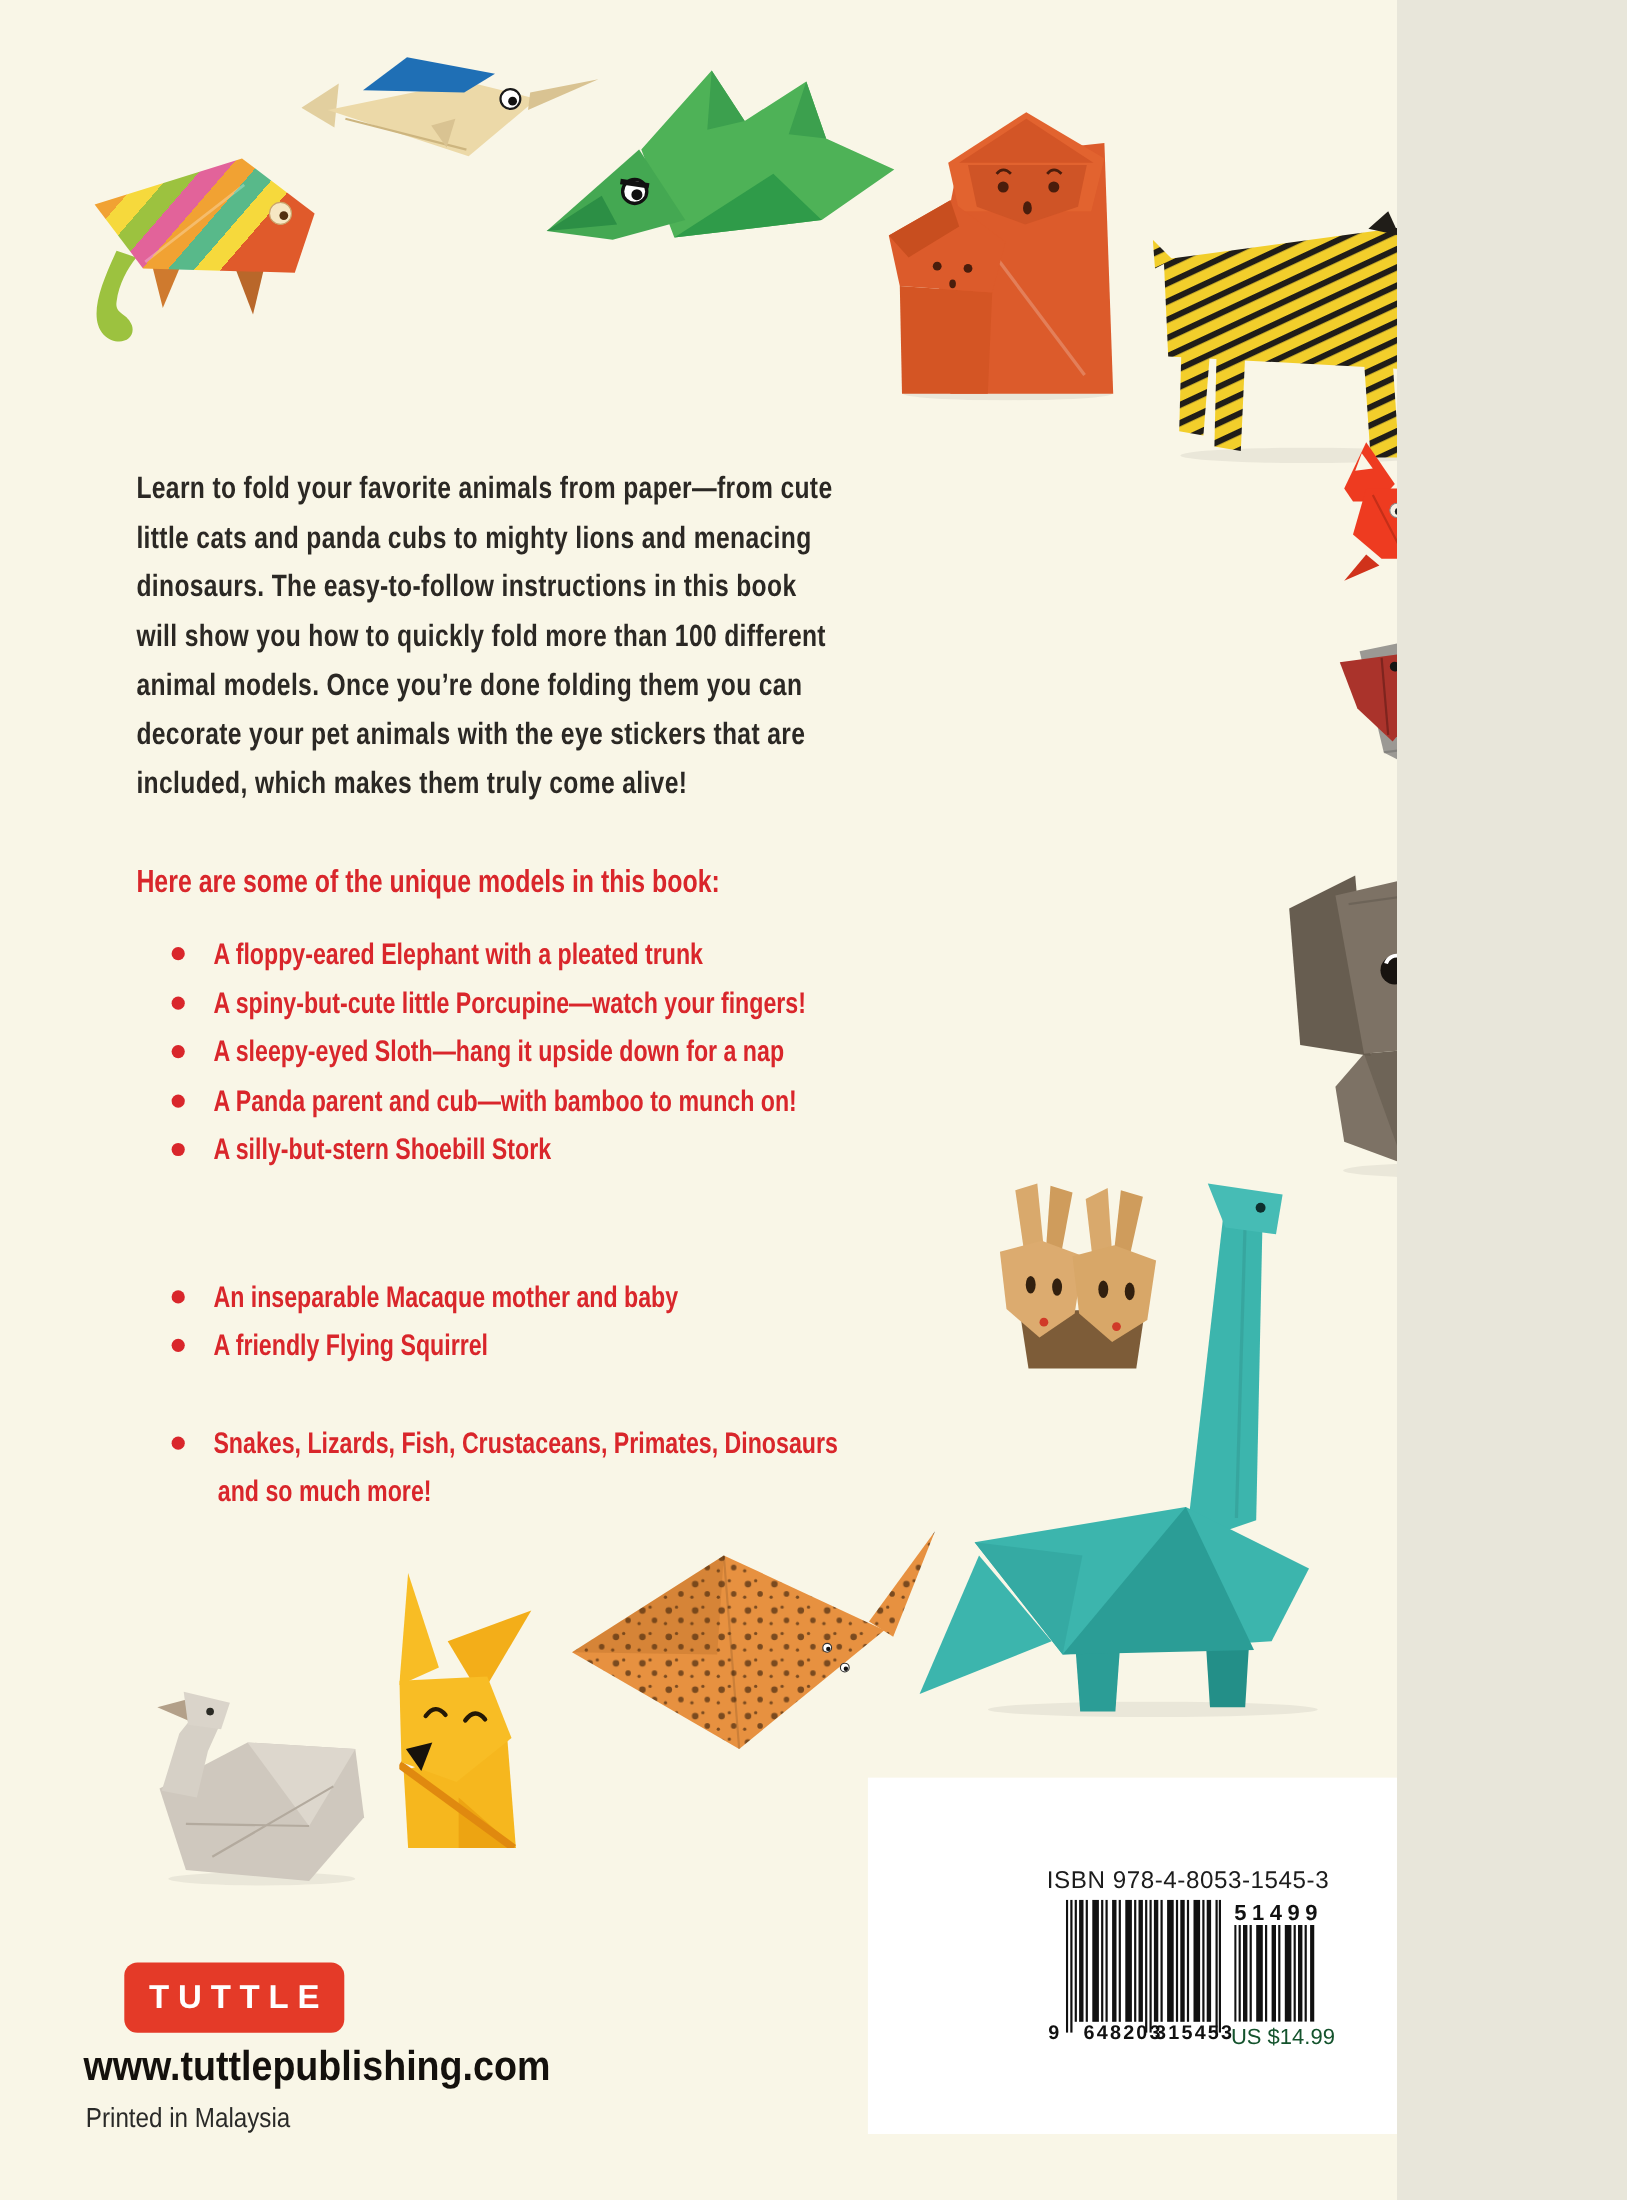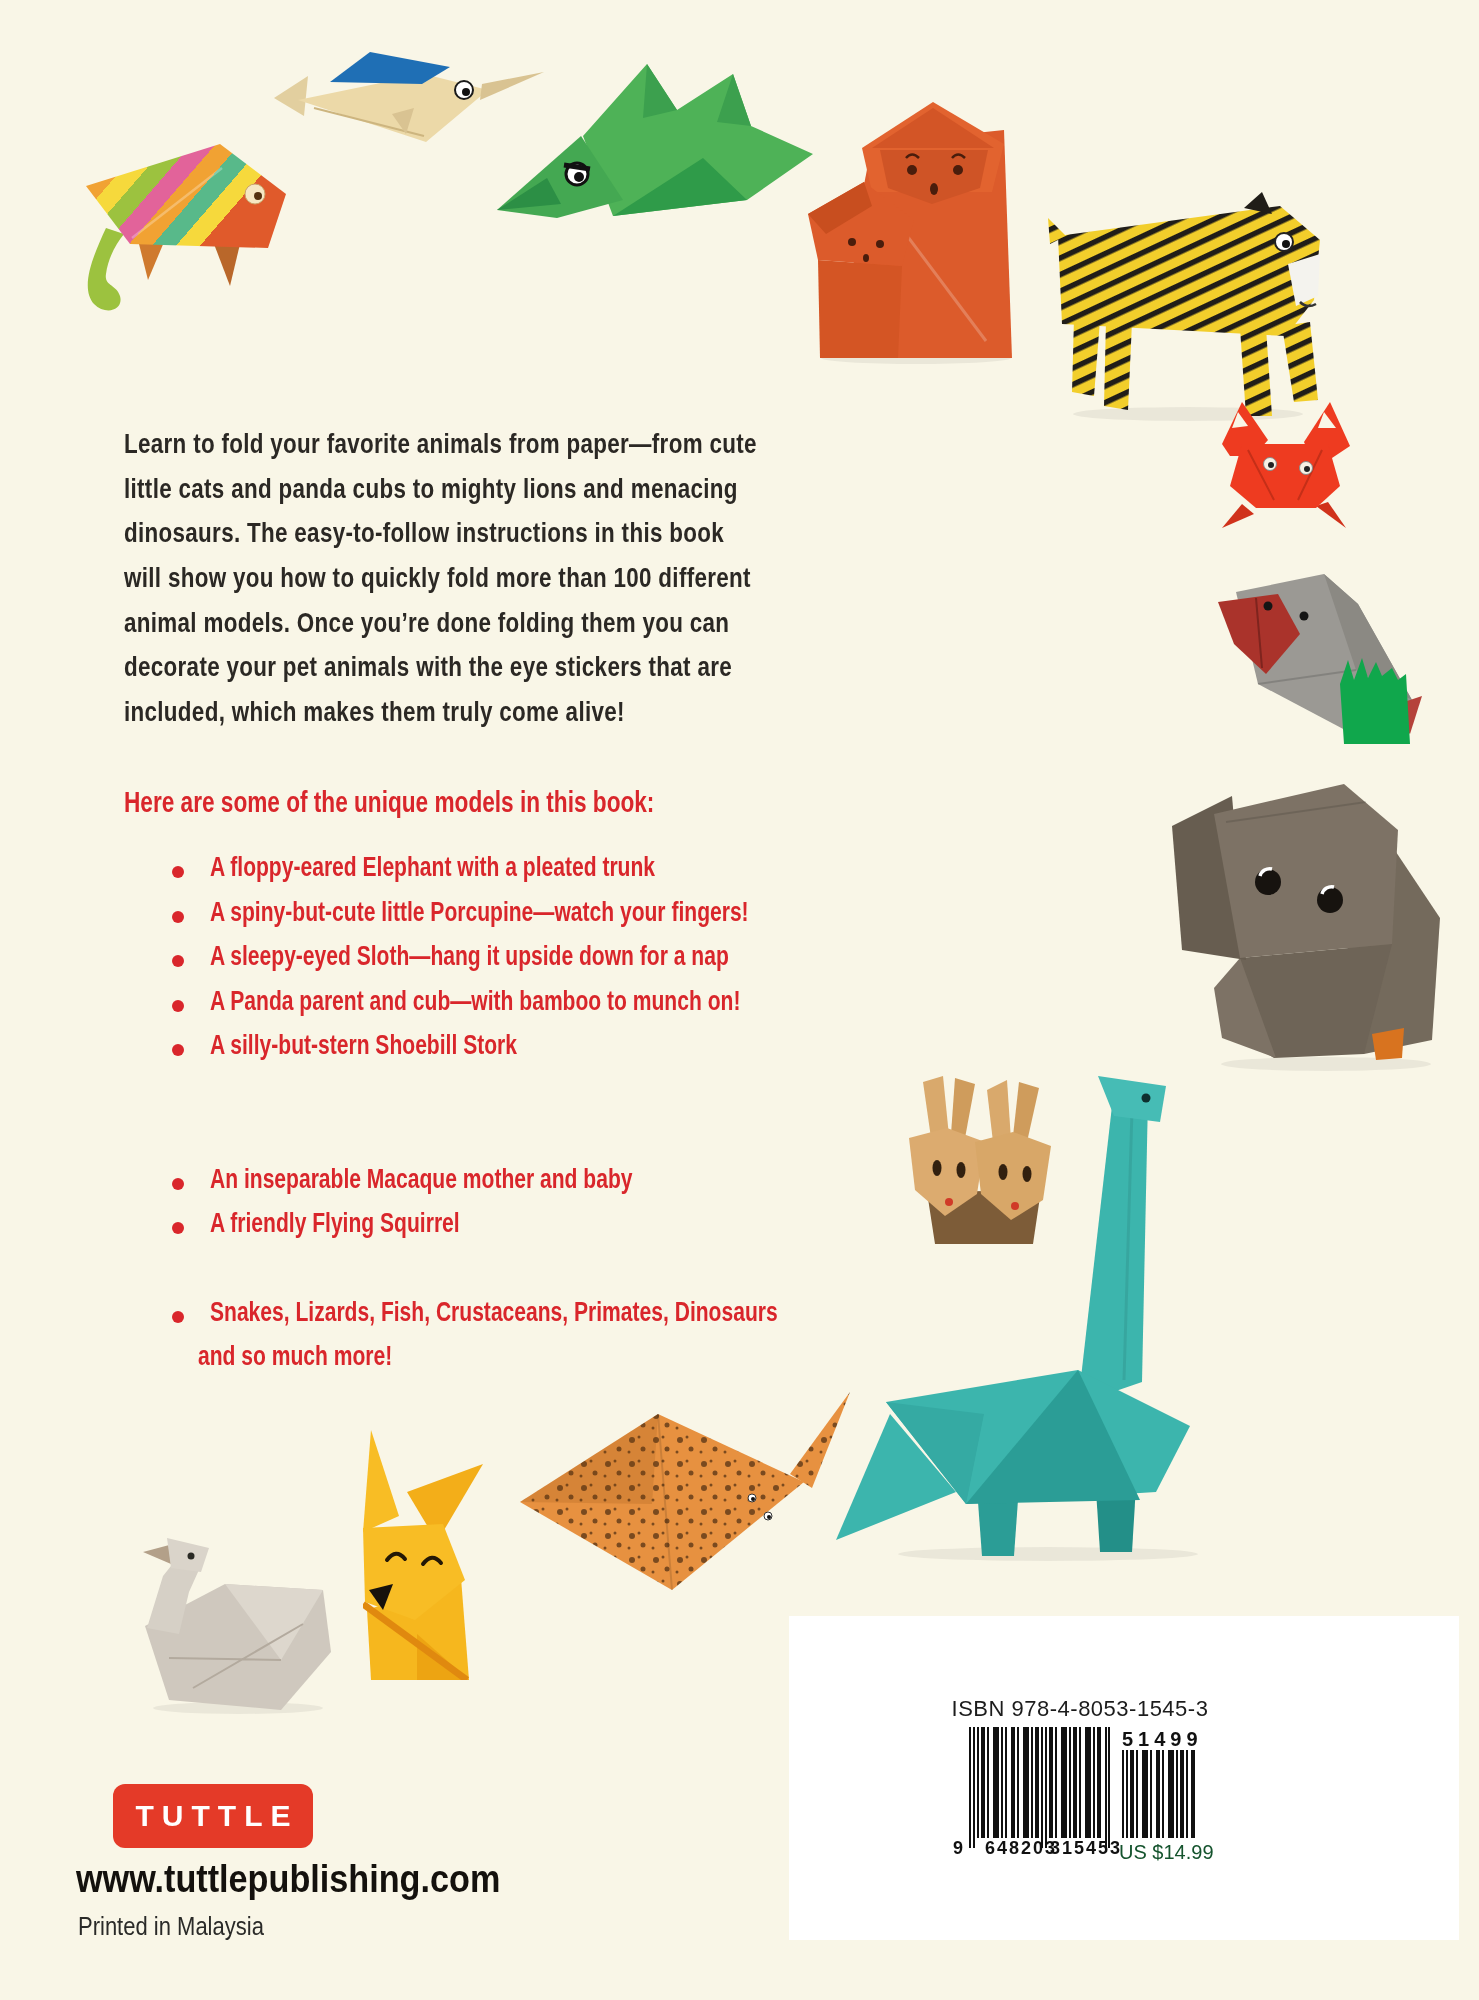--- a/index.html
+++ b/index.html
@@ -1,37 +1,37 @@
 <!DOCTYPE html>
 <html><head>
 <meta charset="utf-8">
 <style>
   html,body{margin:0;padding:0;background:#e8e6da;}
   .page{
-    position:relative;width:1479px;height:2000px;overflow:hidden;
+    position:relative;width:1270px;height:2000px;overflow:hidden;
     background:#f9f6e7;
     font-family:"Liberation Sans","DejaVu Sans",sans-serif;
   }
   .abs{position:absolute;}
   svg{display:block;}
 
   
   .intro-line{
     position:absolute;left:124px;white-space:nowrap;
     font-size:28px;font-weight:bold;color:#2b2824;letter-spacing:.4px;
     transform:scaleX(.80);transform-origin:0 0;
   }
   
   .models-heading{
     position:absolute;left:124px;top:786px;white-space:nowrap;
     font-size:29px;font-weight:bold;color:#d9262b;
     transform:scaleX(.78);transform-origin:0 0;
   }
   
-  .bullet-row{position:absolute;left:172px;display:flex;align-items:center;}
+  .bullet-row{position:absolute;left:156px;display:flex;align-items:flex-start;}
   .bullet-dot{width:12px;height:12px;border-radius:50%;background:#d9262b;margin-top:9px;flex:none;}
   .bullet-text{
     margin-left:26px;white-space:nowrap;
     font-size:27px;font-weight:bold;color:#d9262b;
     transform:scaleX(.78);transform-origin:0 0;
   }
   .bullet-cont{
     position:absolute;left:198px;top:1341px;white-space:nowrap;
     font-size:27px;font-weight:bold;color:#d9262b;
     transform:scaleX(.78);transform-origin:0 0;

